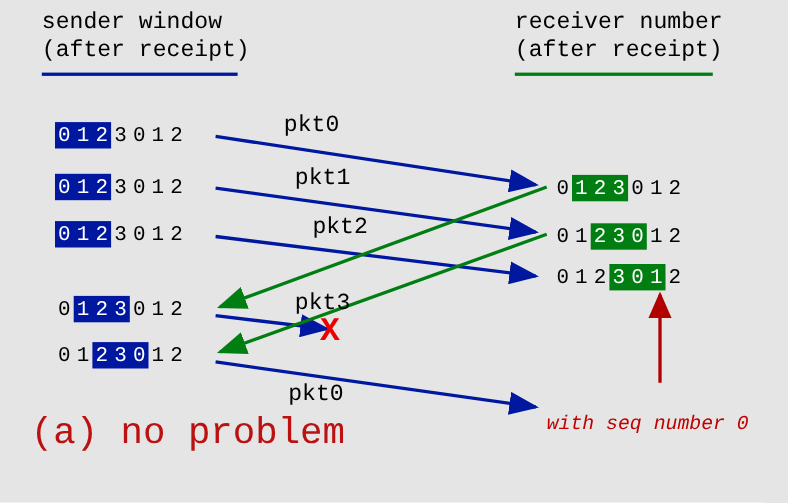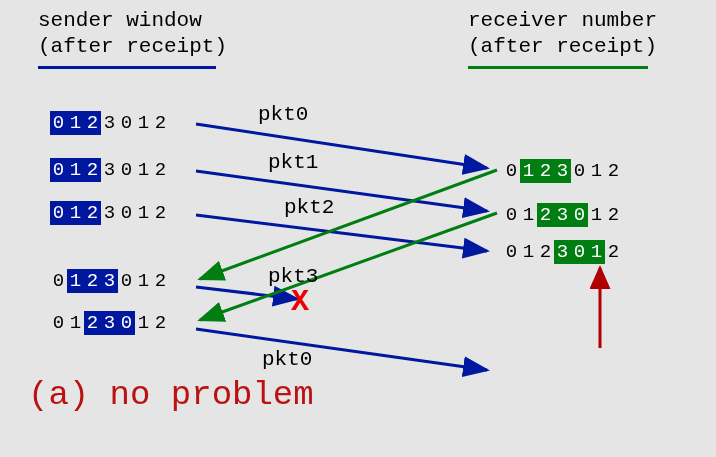--- a/index.html
+++ b/index.html
@@ -155,16 +155,17 @@
   </svg>
 
   <div class="pktlabel" style="left:228px; top:103px;">pkt0</div>
   <div class="pktlabel" style="left:238px; top:151px;">pkt1</div>
   <div class="pktlabel" style="left:254px; top:196px;">pkt2</div>
   <div class="pktlabel" style="left:238px; top:265px;">pkt3</div>
   <div class="pktlabel" style="left:232px; top:348px;">pkt0</div>
 
   <div class="redx" style="left:291px; top:287px;">X</div>
 
+  <div class="annot" style="left:497px; top:375px;">with seq number 0</div>
 
   <div class="caption" style="left:28px; top:376px;">(a) no problem</div>
 
 </div>
 
 </body></html>

